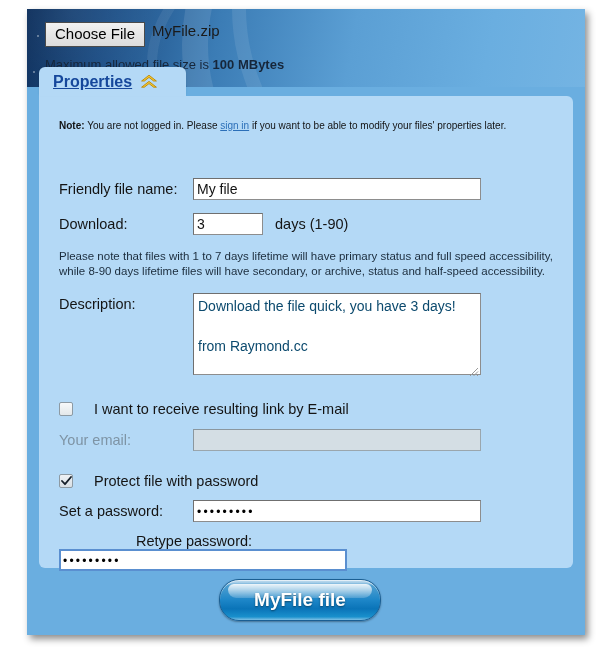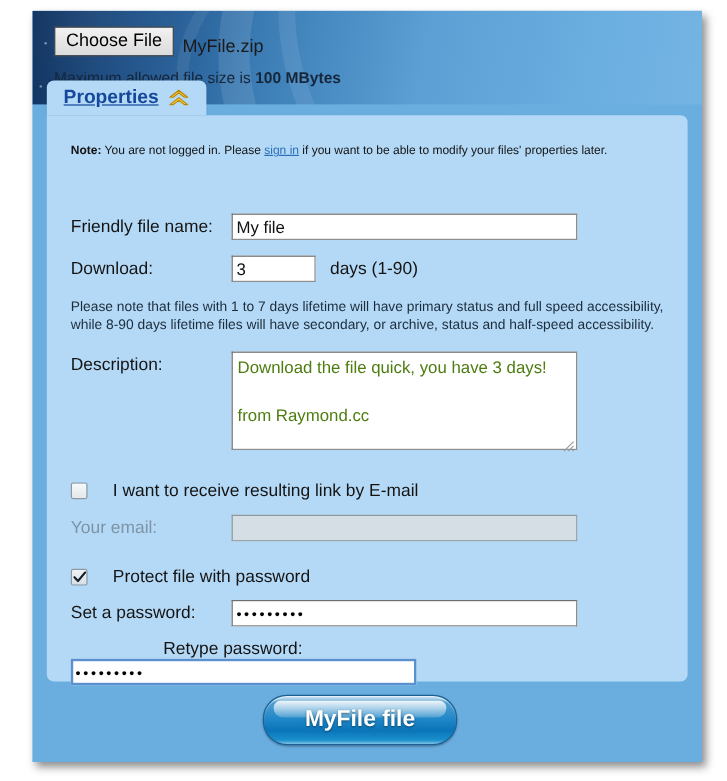--- a/index.html
+++ b/index.html
@@ -67,21 +67,21 @@
     width: 2px; height: 2px;
     background: rgba(255,255,255,0.45);
     border-radius: 50%;
   }
 
   
   #file-row {
     position: absolute;
     left: 18px; top: 13px;
     display: flex;
-    align-items: flex-end;
+    align-items: flex-start;
     gap: 7px;
     z-index: 4;
   }
   #choose-file-button {
     display: inline-block;
     padding: 2px 9px 3px 9px;
     font-size: 15px;
     font-family: "Liberation Sans", sans-serif;
     color: #000;
     background: linear-gradient(to bottom, #f2f2f2 0%, #e6e6e6 50%, #dcdcdc 100%);
@@ -102,21 +102,21 @@
     color: #16263a;
     z-index: 4;
   }
   #max-size-line b { font-weight: bold; }
 
   
   #properties-tab {
     position: absolute;
     left: 12px; top: 58px;
     height: 29px;
-    padding: 0 14px 0 14px;
+    padding: 0 28px 0 14px;
     background: #b4d9f6;
     border-radius: 6px 6px 0 0;
     display: flex;
     align-items: center;
     gap: 8px;
     z-index: 6;
     box-shadow: 0 -1px 2px rgba(0,0,0,0.08);
   }
   #properties-tab-label {
     font-size: 16px;
@@ -241,21 +241,21 @@
     width: 288px;
     height: 82px;
     background: #ffffff;
     border: 1px solid #8d8d8d;
     border-top-color: #6f6f6f;
     border-left-color: #6f6f6f;
     font-size: 14px;
     line-height: 20px;
     padding: 2px 4px;
     font-family: "Liberation Sans", sans-serif;
-    color: #4d7c0f;
+    color: #0c4a6e;
     resize: none;
     outline: none;
     overflow: hidden;
     white-space: pre-wrap;
   }
   #textarea-resize-grip {
     position: absolute;
     right: 2px; bottom: 2px;
     width: 10px; height: 10px;
     pointer-events: none;

